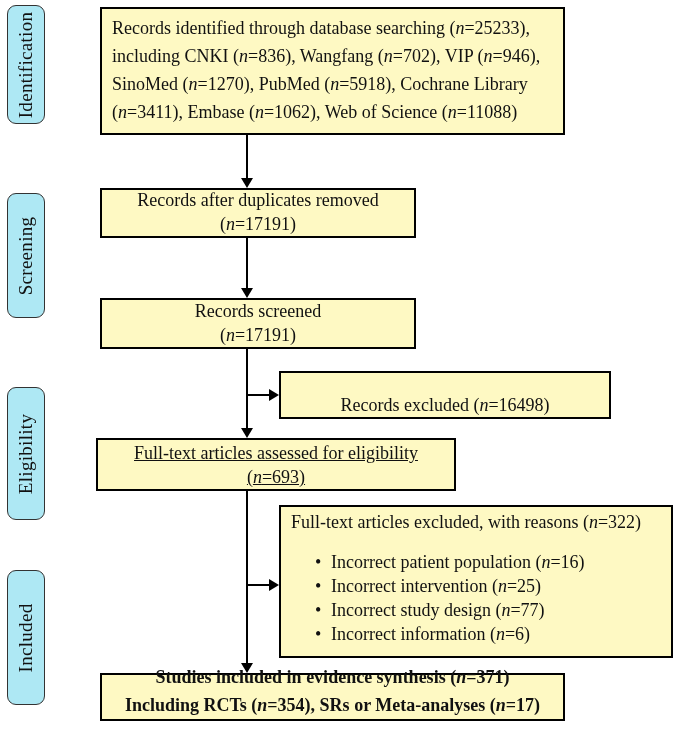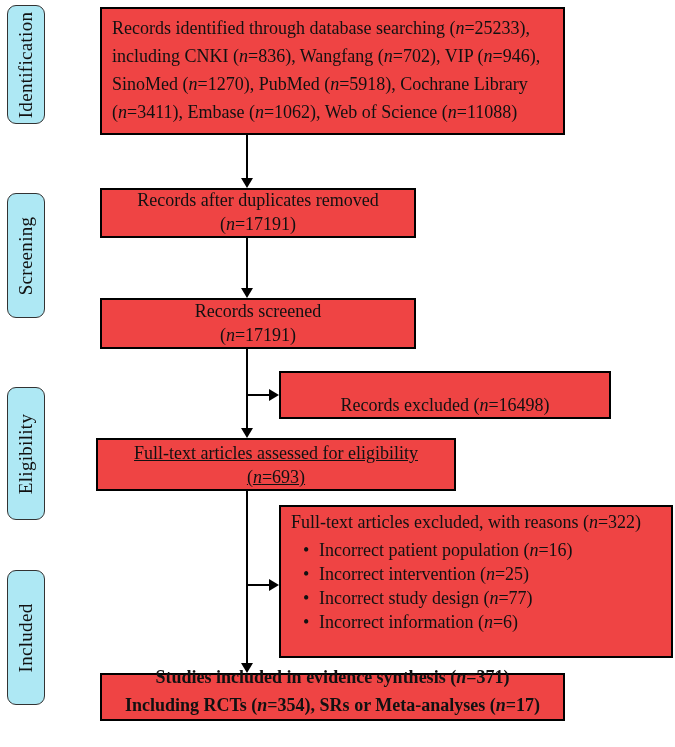--- a/index.html
+++ b/index.html
@@ -33,21 +33,21 @@
     letter-spacing: 0.3px;
   }
   .stage-identification { top: 5px;   height: 119px; }
   .stage-screening      { top: 193px; height: 125px; }
   .stage-eligibility    { top: 387px; height: 133px; }
   .stage-included       { top: 570px; height: 135px; }
 
   
   .box {
     position: absolute;
-    background: #ef4444;
+    background: #fef9c3;
     border: 2px solid var(--box-border, #000000);
     box-sizing: border-box;
     font-size: 18px;
     line-height: 24px;
   }
   .center {
     display: flex;
     flex-direction: column;
     align-items: center;
     justify-content: flex-end;
@@ -56,21 +56,21 @@
   .multiline { white-space: pre-line; }
 
   .box-identified        { left: 100px; top: 7px;   width: 465px; height: 128px; padding: 5px 10px; line-height: 28px; }
   .box-duplicates        { left: 100px; top: 188px; width: 316px; height: 50px; }
   .box-screened          { left: 100px; top: 298px; width: 316px; height: 51px; }
   .box-records-excluded  { left: 279px; top: 371px; width: 332px; height: 48px; }
   .box-assessed          { left: 96px; top: 438px; width: 360px; height: 53px; text-decoration: underline; }
   .box-fulltext-excluded { left: 279px; top: 505px; width: 394px; height: 153px; padding: 3px 8px 3px 10px; line-height: 24px; }
   .box-included          { left: 100px; top: 673px; width: 465px; height: 48px; line-height: 28px; font-weight: bold; }
 
-  .reasons-list { margin: 4px; padding: 0; list-style: none; }
+  .reasons-list { margin: 16px; padding: 0; list-style: none; }
   .reasons-list li { position: relative; padding-left: 24px; }
   .reasons-list li::before { content: "\2022"; position: absolute; left: 8px; }
 
   
   .vline { position: absolute; width: 2px; background: var(--box-border, #000000); }
   .hline { position: absolute; height: 2px; background: var(--box-border, #000000); }
   .head-down {
     position: absolute; width: 0; height: 0;
     border-left: 6px solid transparent;
     border-right: 6px solid transparent;

